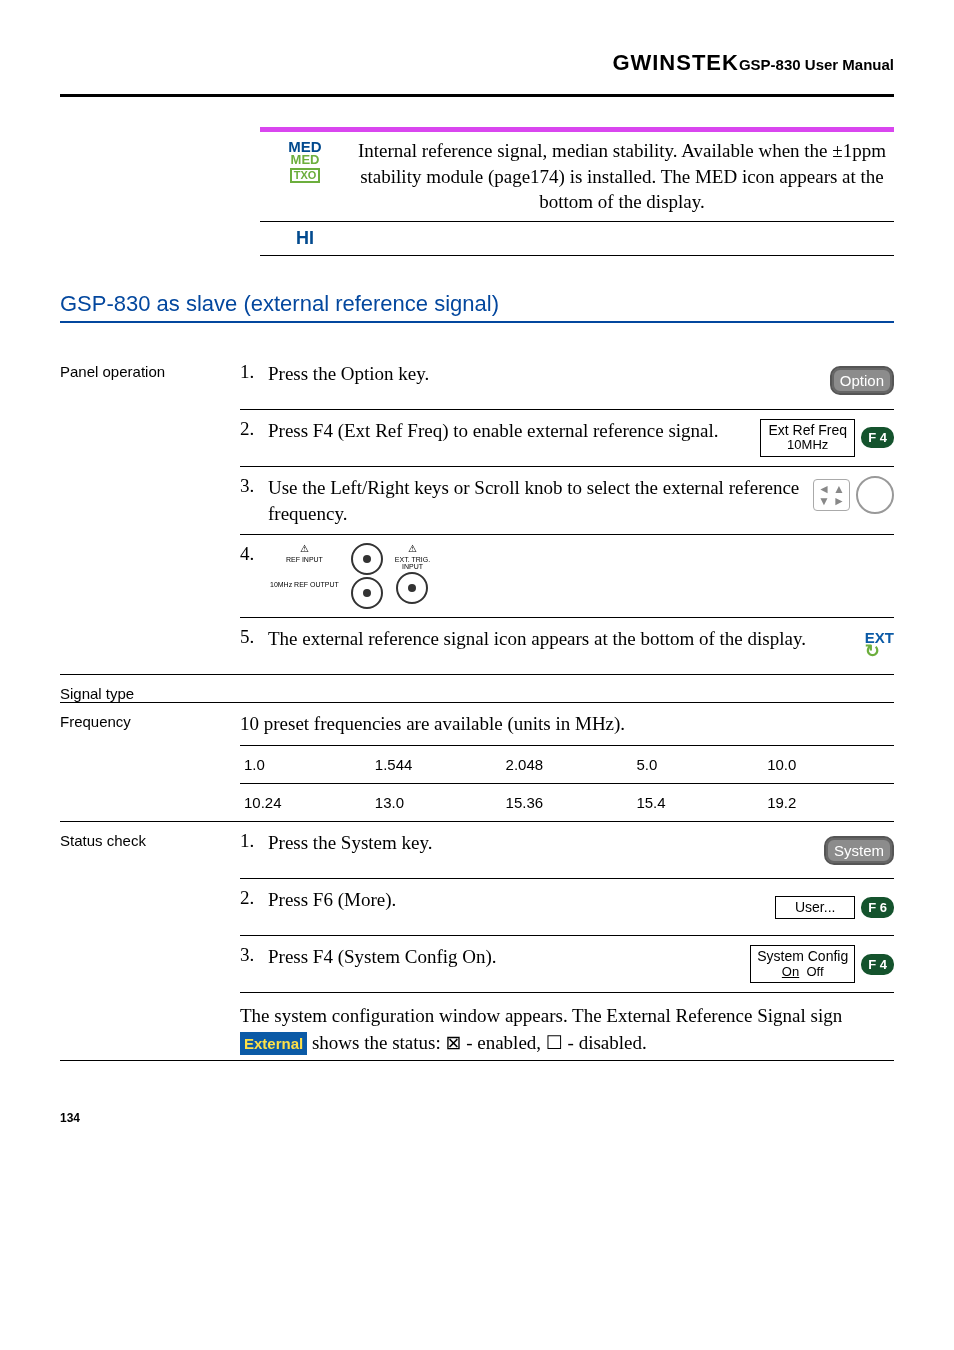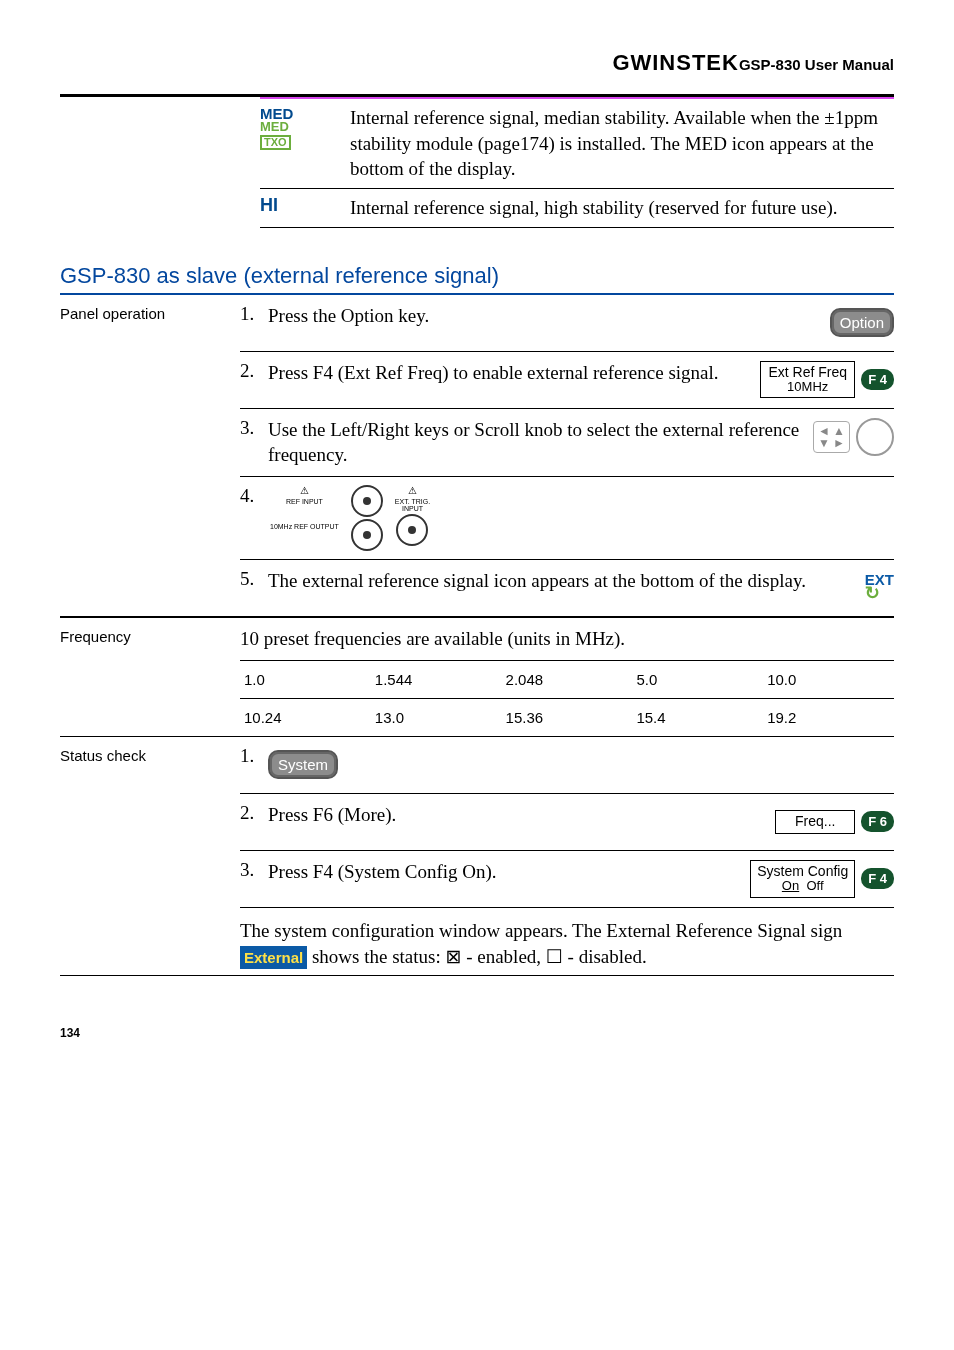--- a/index.html
+++ b/index.html
@@ -27,23 +27,25 @@
     font-size: 22px;
     letter-spacing: 1px;
   }
   .manual-title {
     font-family: "Verdana", sans-serif;
     font-weight: bold;
     font-size: 15px;
   }
   
   .top-table {
+    margin-top: 30px;
     margin-left: 200px;
-    border-top: 2px solid #d946ef;
+    border-top: 5px solid #d946ef;
     border-bottom: 1px solid #000;
+    text-align: center;
   }
   .top-row {
     display: flex;
     padding: 6px 0;
   }
   .top-row + .top-row { border-top: 1px solid #000; }
   .top-icon-col {
     width: 90px;
     flex-shrink: 0;
   }
@@ -69,21 +71,21 @@
   .section-heading {
     font-family: "Verdana", sans-serif;
     font-size: 22px;
     color: #03479e;
     margin-top: 35px;
     margin-bottom: 4px;
   }
   .hr-blue { border: none; border-top: 2px solid #03479e; margin:0;}
   
   .main {
-    margin-top: 0;
+    margin-top: 30px;
   }
   .section-block {
     display: flex;
     border-bottom: 1px solid #000;
     padding: 0;
   }
   .left-label {
     width: 180px;
     flex-shrink: 0;
     font-family: "Verdana", sans-serif;
@@ -233,21 +235,20 @@
           <div class="l2">MED</div>
           <span class="med-box">TXO</span>
         </div>
       </div>
       <div class="top-text-col">Internal reference signal, median stability. Available when the ±1ppm stability module (page174) is installed. The MED icon appears at the bottom of the display.</div>
     </div>
     <div class="top-row">
       <div class="top-icon-col">
         <span class="hi-lbl">HI</span>
       </div>
-      <div class="top-text-col">Internal reference signal, high stability (reserved for future use).</div>
     </div>
   </div>
 
   <div class="section-heading">GSP-830 as slave (external reference signal)</div>
   <hr class="hr-blue">
 
   <div class="main">
 
     <div class="section-block">
       <div class="left-label">Panel operation</div>
@@ -319,20 +320,21 @@
           <div class="step-graphic">
             <span class="ext-icon">
               <span>EXT</span><br><span class="arrow">↻</span>
             </span>
           </div>
         </div>
       </div>
     </div>
 
     <div class="section-block">
+      <div class="left-label">Signal type</div>
     </div>
 
     <div class="section-block">
       <div class="left-label">Frequency</div>
       <div class="right-content freq-wrap">
         <div class="freq-intro">10 preset frequencies are available (units in MHz).</div>
         <div class="freq-row">
           <div class="freq-cell">1.0</div>
           <div class="freq-cell">1.544</div>
           <div class="freq-cell">2.048</div>
@@ -348,30 +350,31 @@
         </div>
       </div>
     </div>
 
     <div class="section-block" style="border-bottom:1px solid #000;">
       <div class="left-label">Status check</div>
       <div class="right-content">
 
         <div class="step-row">
           <div class="step-num">1.</div>
+          <div class="step-text">Press the System key.</div>
           <div class="step-graphic">
             <span class="hw-btn">System</span>
           </div>
         </div>
 
         <div class="step-row">
           <div class="step-num">2.</div>
           <div class="step-text">Press F6 (More).</div>
           <div class="step-graphic">
-            <span class="soft-btn" style="min-width:70px">Freq...</span>
+            <span class="soft-btn" style="min-width:70px">User...</span>
             <span class="fkey">F 6</span>
           </div>
         </div>
 
         <div class="step-row">
           <div class="step-num">3.</div>
           <div class="step-text">Press F4 (System Config On).</div>
           <div class="step-graphic">
             <span class="soft-btn" style="min-width:95px">
               <div>System Config</div>

